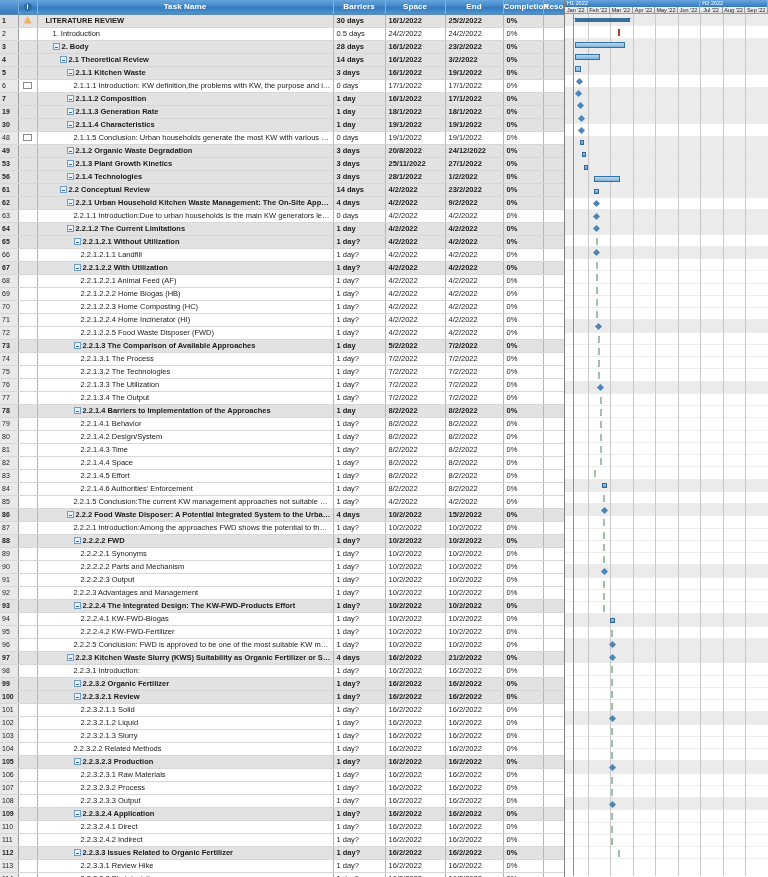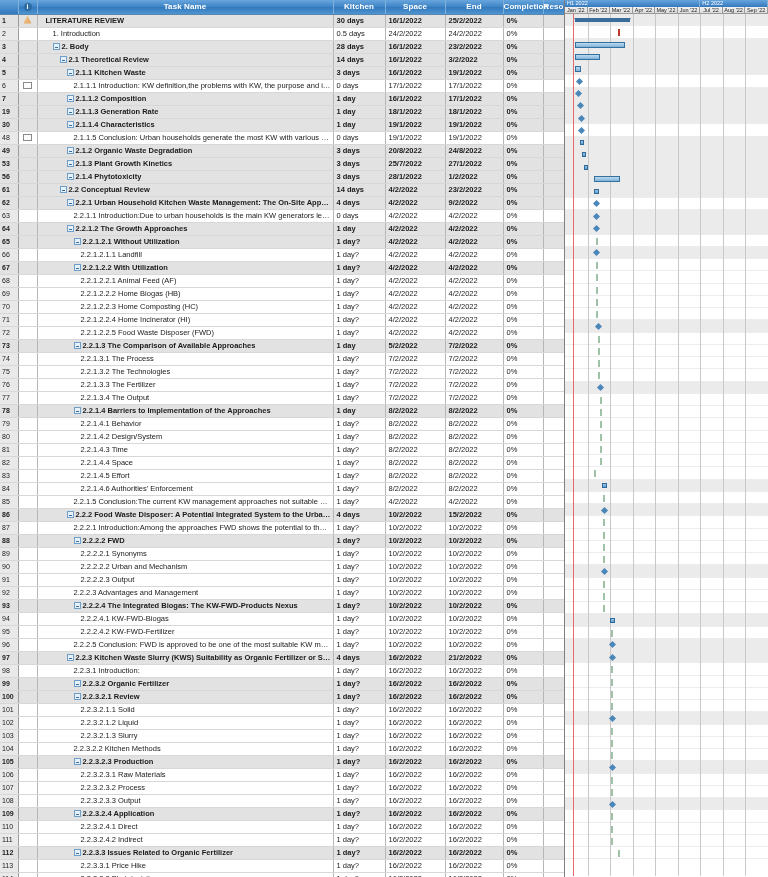--- a/index.html
+++ b/index.html
@@ -243,21 +243,21 @@
           <col class="c-st">
           <col class="c-en">
         <col class="c-cmp">
           <col class="c-res">
       </colgroup>
       <thead>
         <tr>
           <th class="h-id"></th>
           <th><span class="hdr-i">i</span></th>
           <th>Task Name</th>
-          <th>Kitchen</th>
+          <th>Barriers</th>
           <th>Space</th>
           <th>End</th>
           <th>Completion</th>
           <th>Resources</th>
         </tr>
       </thead>
       <tbody id="grid-body">
           <tr class="summary">
             <td class="idcell">1</td>
             <td class="indcell"><span class="flagicon"></span></td>
@@ -357,38 +357,38 @@
             <td class="encell">19/1/2022</td>
             <td class="cmpcell">0%</td>
             <td class="rescell"></td>
           </tr>
           <tr class="summary">
             <td class="idcell">49</td>
             <td class="indcell"></td>
             <td class="namecell"><span class="nm" style="width: 27px;"></span><span class="expander minus"></span><span>2.1.2 Organic Waste Degradation</span></td>
             <td class="durcell">3 days</td>
             <td class="stcell">20/8/2022</td>
-            <td class="encell">24/8/2022</td>
+            <td class="encell">24/12/2022</td>
             <td class="cmpcell">0%</td>
             <td class="rescell"></td>
           </tr>
           <tr class="summary">
             <td class="idcell">53</td>
             <td class="indcell"></td>
             <td class="namecell"><span class="nm" style="width: 27px;"></span><span class="expander minus"></span><span>2.1.3 Plant Growth Kinetics</span></td>
             <td class="durcell">3 days</td>
-            <td class="stcell">25/7/2022</td>
+            <td class="stcell">25/11/2022</td>
             <td class="encell">27/1/2022</td>
             <td class="cmpcell">0%</td>
             <td class="rescell"></td>
           </tr>
           <tr class="summary">
             <td class="idcell">56</td>
             <td class="indcell"></td>
-            <td class="namecell"><span class="nm" style="width: 27px;"></span><span class="expander minus"></span><span>2.1.4 Phytotoxicity</span></td>
+            <td class="namecell"><span class="nm" style="width: 27px;"></span><span class="expander minus"></span><span>2.1.4 Technologies</span></td>
             <td class="durcell">3 days</td>
             <td class="stcell">28/1/2022</td>
             <td class="encell">1/2/2022</td>
             <td class="cmpcell">0%</td>
             <td class="rescell"></td>
           </tr>
           <tr class="summary">
             <td class="idcell">61</td>
             <td class="indcell"></td>
             <td class="namecell"><span class="nm" style="width: 20px;"></span><span class="expander minus"></span><span>2.2 Conceptual Review</span></td>
@@ -414,21 +414,21 @@
             <td class="namecell"><span class="nm" style="width: 34px;"></span><span>2.2.1.1 Introduction:Due to urban households is the main KW generators lead to SDG, government pol...</span></td>
             <td class="durcell">0 days</td>
             <td class="stcell">4/2/2022</td>
             <td class="encell">4/2/2022</td>
             <td class="cmpcell">0%</td>
             <td class="rescell"></td>
           </tr>
           <tr class="summary">
             <td class="idcell">64</td>
             <td class="indcell"></td>
-            <td class="namecell"><span class="nm" style="width: 27px;"></span><span class="expander minus"></span><span>2.2.1.2 The Growth Approaches</span></td>
+            <td class="namecell"><span class="nm" style="width: 27px;"></span><span class="expander minus"></span><span>2.2.1.2 The Current Limitations</span></td>
             <td class="durcell">1 day</td>
             <td class="stcell">4/2/2022</td>
             <td class="encell">4/2/2022</td>
             <td class="cmpcell">0%</td>
             <td class="rescell"></td>
           </tr>
           <tr class="summary">
             <td class="idcell">65</td>
             <td class="indcell"></td>
             <td class="namecell"><span class="nm" style="width: 34px;"></span><span class="expander minus"></span><span>2.2.1.2.1 Without Utilization</span></td>
@@ -534,21 +534,21 @@
             <td class="namecell"><span class="nm" style="width: 41px;"></span><span>2.2.1.3.2 The Technologies</span></td>
             <td class="durcell">1 day?</td>
             <td class="stcell">7/2/2022</td>
             <td class="encell">7/2/2022</td>
             <td class="cmpcell">0%</td>
             <td class="rescell"></td>
           </tr>
           <tr class="normal">
             <td class="idcell">76</td>
             <td class="indcell"></td>
-            <td class="namecell"><span class="nm" style="width: 41px;"></span><span>2.2.1.3.3 The Fertilizer</span></td>
+            <td class="namecell"><span class="nm" style="width: 41px;"></span><span>2.2.1.3.3 The Utilization</span></td>
             <td class="durcell">1 day?</td>
             <td class="stcell">7/2/2022</td>
             <td class="encell">7/2/2022</td>
             <td class="cmpcell">0%</td>
             <td class="rescell"></td>
           </tr>
           <tr class="normal">
             <td class="idcell">77</td>
             <td class="indcell"></td>
             <td class="namecell"><span class="nm" style="width: 41px;"></span><span>2.2.1.3.4 The Output</span></td>
@@ -674,21 +674,21 @@
             <td class="namecell"><span class="nm" style="width: 41px;"></span><span>2.2.2.2.1 Synonyms</span></td>
             <td class="durcell">1 day?</td>
             <td class="stcell">10/2/2022</td>
             <td class="encell">10/2/2022</td>
             <td class="cmpcell">0%</td>
             <td class="rescell"></td>
           </tr>
           <tr class="normal">
             <td class="idcell">90</td>
             <td class="indcell"></td>
-            <td class="namecell"><span class="nm" style="width: 41px;"></span><span>2.2.2.2.2 Urban and Mechanism</span></td>
+            <td class="namecell"><span class="nm" style="width: 41px;"></span><span>2.2.2.2.2 Parts and Mechanism</span></td>
             <td class="durcell">1 day?</td>
             <td class="stcell">10/2/2022</td>
             <td class="encell">10/2/2022</td>
             <td class="cmpcell">0%</td>
             <td class="rescell"></td>
           </tr>
           <tr class="normal">
             <td class="idcell">91</td>
             <td class="indcell"></td>
             <td class="namecell"><span class="nm" style="width: 41px;"></span><span>2.2.2.2.3 Output</span></td>
@@ -704,21 +704,21 @@
             <td class="namecell"><span class="nm" style="width: 34px;"></span><span>2.2.2.3 Advantages and Management</span></td>
             <td class="durcell">1 day?</td>
             <td class="stcell">10/2/2022</td>
             <td class="encell">10/2/2022</td>
             <td class="cmpcell">0%</td>
             <td class="rescell"></td>
           </tr>
           <tr class="summary">
             <td class="idcell">93</td>
             <td class="indcell"></td>
-            <td class="namecell"><span class="nm" style="width: 34px;"></span><span class="expander minus"></span><span>2.2.2.4 The Integrated Biogas: The KW-FWD-Products Nexus</span></td>
+            <td class="namecell"><span class="nm" style="width: 34px;"></span><span class="expander minus"></span><span>2.2.2.4 The Integrated Design: The KW-FWD-Products Effort</span></td>
             <td class="durcell">1 day?</td>
             <td class="stcell">10/2/2022</td>
             <td class="encell">10/2/2022</td>
             <td class="cmpcell">0%</td>
             <td class="rescell"></td>
           </tr>
           <tr class="normal">
             <td class="idcell">94</td>
             <td class="indcell"></td>
             <td class="namecell"><span class="nm" style="width: 41px;"></span><span>2.2.2.4.1 KW-FWD-Biogas</span></td>
@@ -814,21 +814,21 @@
             <td class="namecell"><span class="nm" style="width: 41px;"></span><span>2.2.3.2.1.3 Slurry</span></td>
             <td class="durcell">1 day?</td>
             <td class="stcell">16/2/2022</td>
             <td class="encell">16/2/2022</td>
             <td class="cmpcell">0%</td>
             <td class="rescell"></td>
           </tr>
           <tr class="normal">
             <td class="idcell">104</td>
             <td class="indcell"></td>
-            <td class="namecell"><span class="nm" style="width: 34px;"></span><span>2.2.3.2.2 Kitchen Methods</span></td>
+            <td class="namecell"><span class="nm" style="width: 34px;"></span><span>2.2.3.2.2 Related Methods</span></td>
             <td class="durcell">1 day?</td>
             <td class="stcell">16/2/2022</td>
             <td class="encell">16/2/2022</td>
             <td class="cmpcell">0%</td>
             <td class="rescell"></td>
           </tr>
           <tr class="summary">
             <td class="idcell">105</td>
             <td class="indcell"></td>
             <td class="namecell"><span class="nm" style="width: 34px;"></span><span class="expander minus"></span><span>2.2.3.2.3 Production</span></td>
@@ -904,21 +904,21 @@
             <td class="namecell"><span class="nm" style="width: 34px;"></span><span class="expander minus"></span><span>2.2.3.3 Issues Related to Organic Fertilizer</span></td>
             <td class="durcell">1 day?</td>
             <td class="stcell">16/2/2022</td>
             <td class="encell">16/2/2022</td>
             <td class="cmpcell">0%</td>
             <td class="rescell"></td>
           </tr>
           <tr class="normal">
             <td class="idcell">113</td>
             <td class="indcell"></td>
-            <td class="namecell"><span class="nm" style="width: 41px;"></span><span>2.2.3.3.1 Price Hike</span></td>
+            <td class="namecell"><span class="nm" style="width: 41px;"></span><span>2.2.3.3.1 Review Hike</span></td>
             <td class="durcell">1 day?</td>
             <td class="stcell">16/2/2022</td>
             <td class="encell">16/2/2022</td>
             <td class="cmpcell">0%</td>
             <td class="rescell"></td>
           </tr>
           <tr class="normal">
             <td class="idcell">114</td>
             <td class="indcell"></td>
             <td class="namecell"><span class="nm" style="width: 41px;"></span><span>2.2.3.3.2 Phytotoxicity</span></td>

